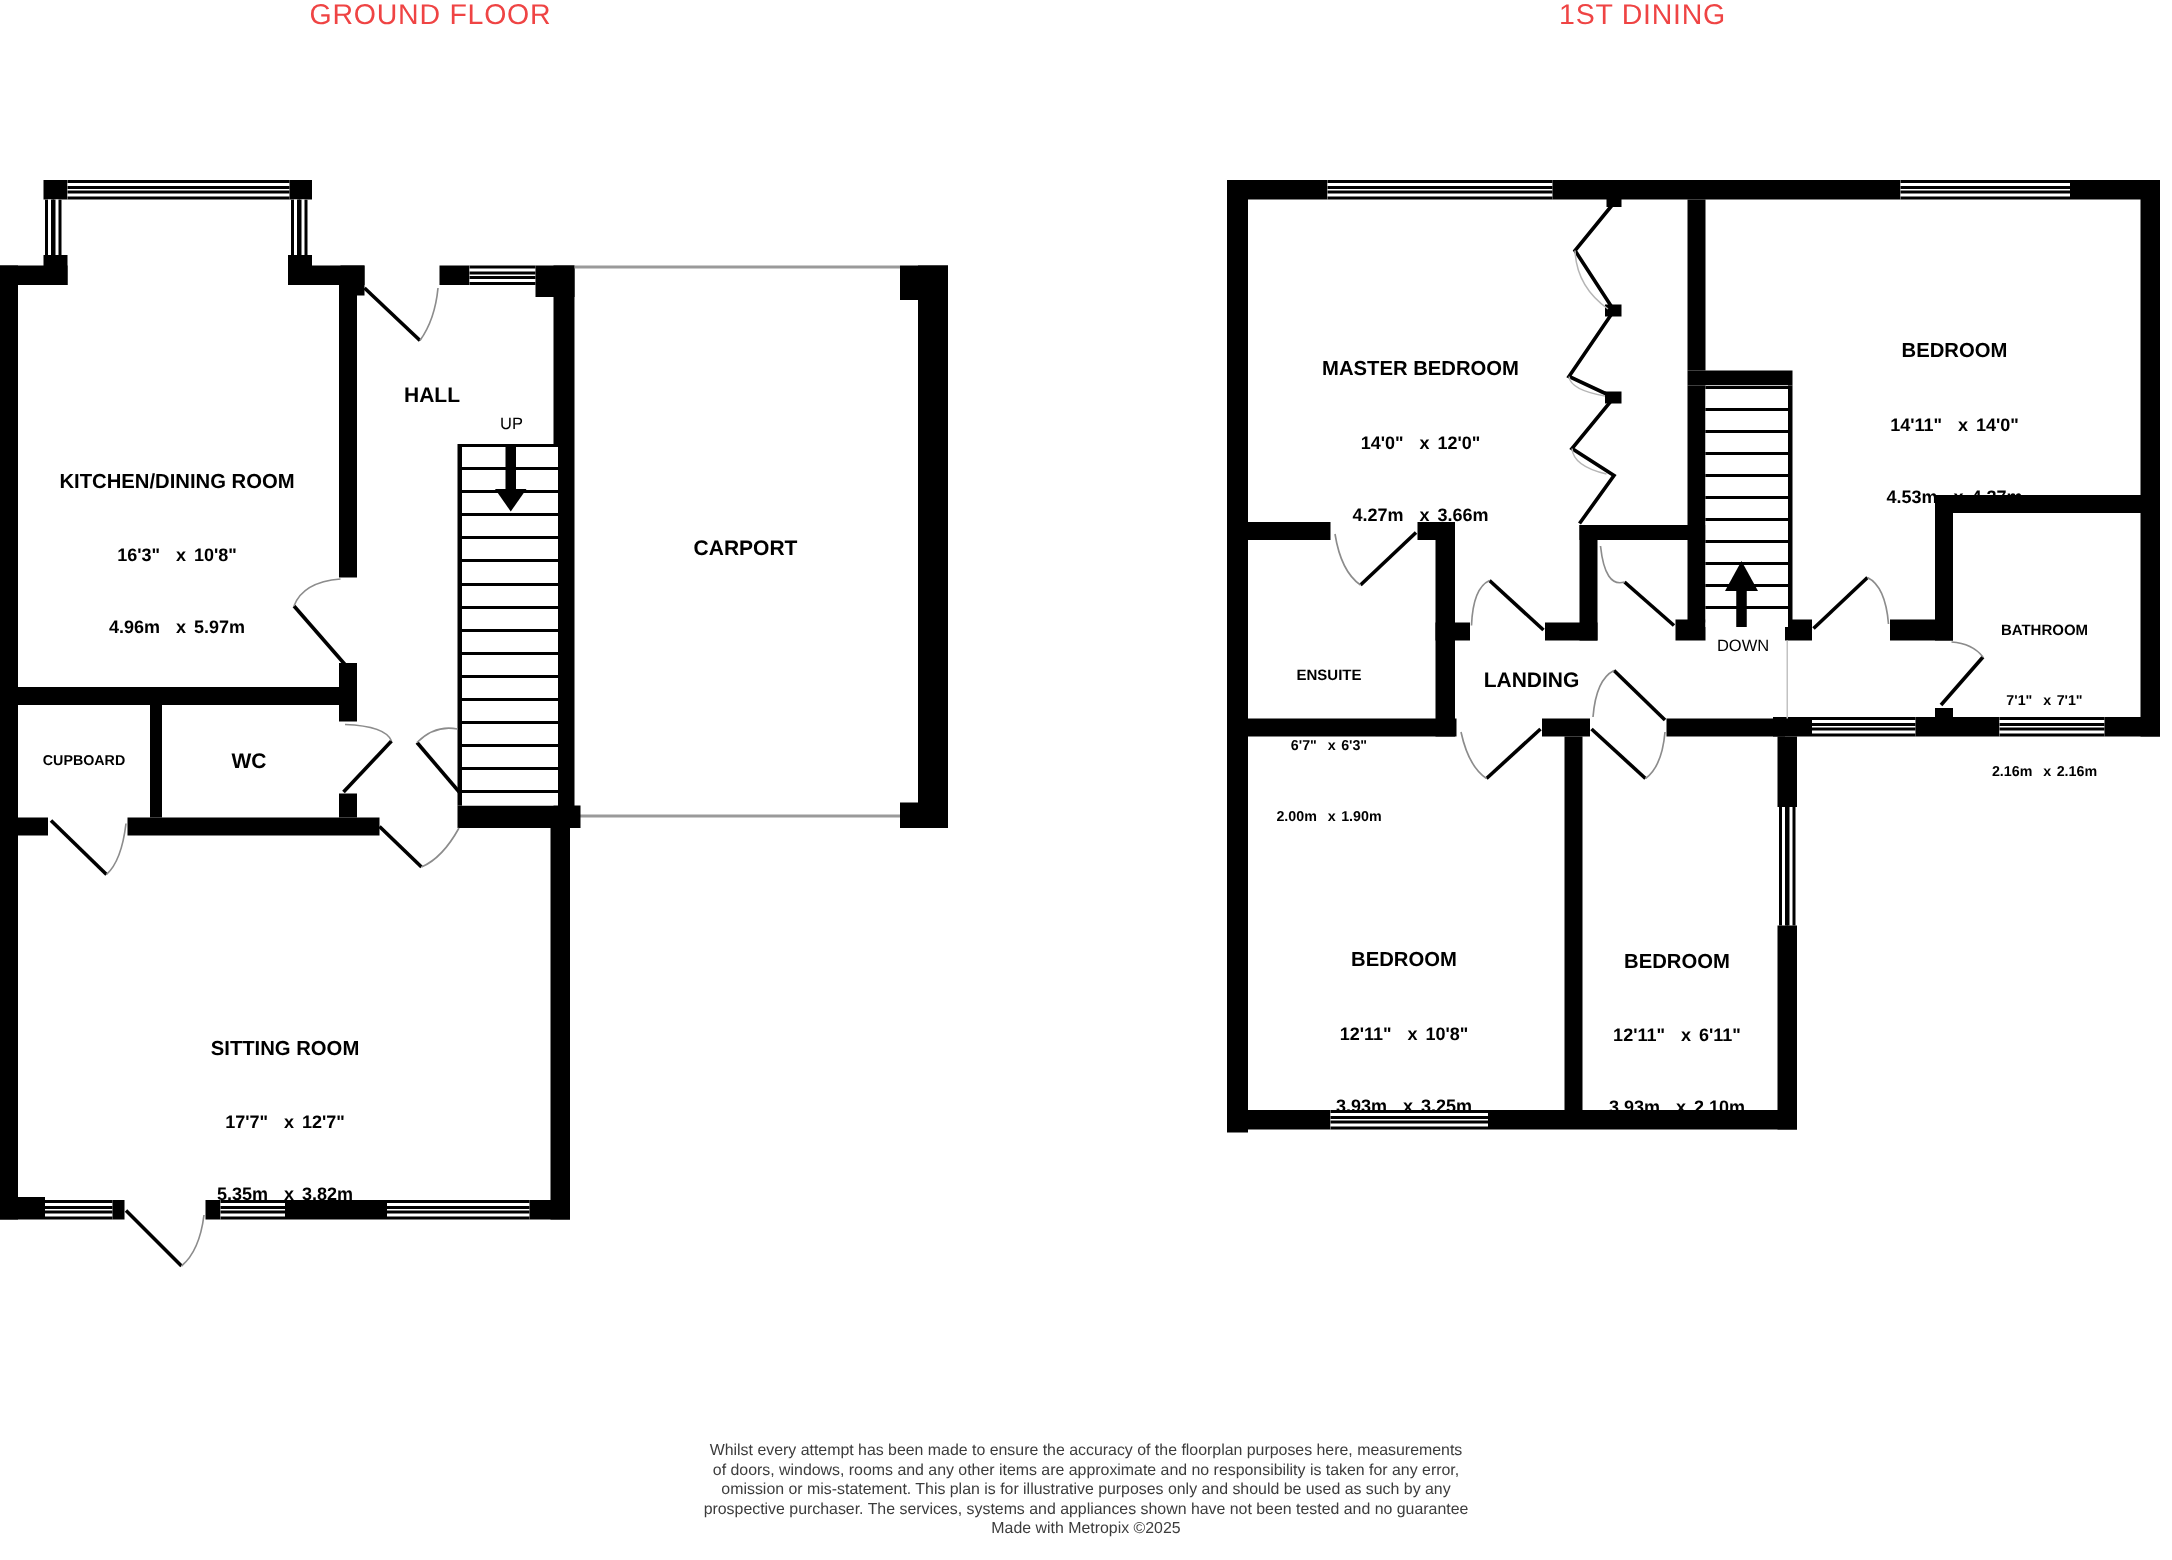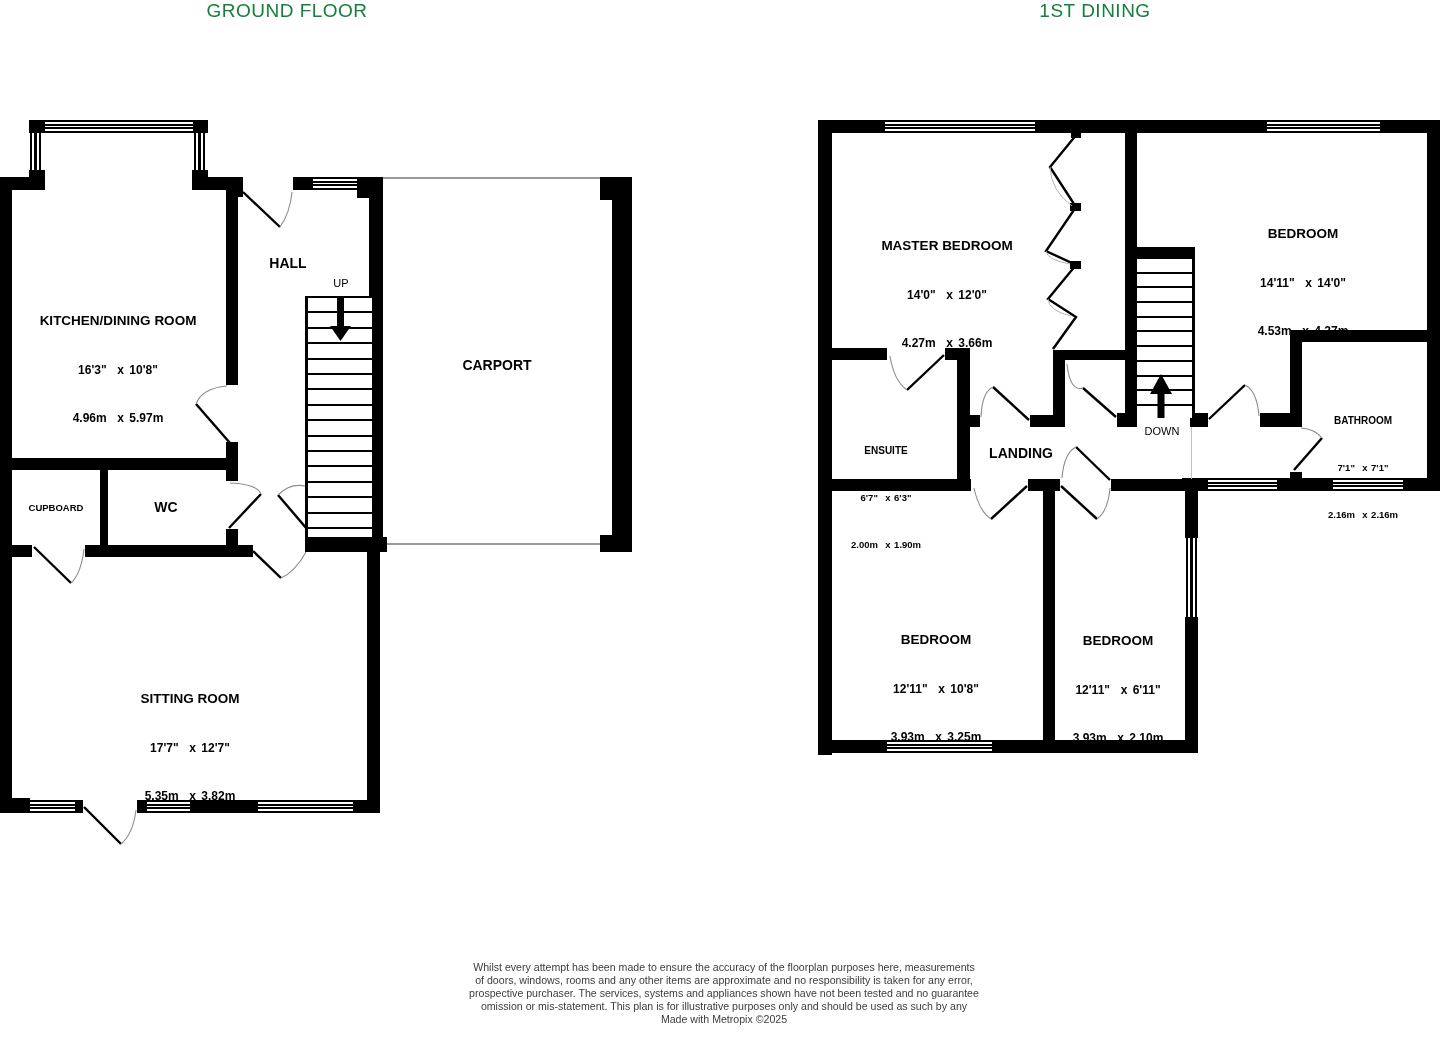--- a/index.html
+++ b/index.html
@@ -16,21 +16,21 @@
   .win-v::before,.win-v::after{content:"";position:absolute;top:0;bottom:0;width:1.4px;background:#000}
   .win-v::before{left:2.4px}
   .win-v::after{right:2.4px}
   .stairs-g{position:absolute;left:305px;top:296px;width:64px;height:241px;
             border-left:3px solid #000;box-sizing:content-box;
             background:repeating-linear-gradient(to bottom,#000 0 2px,#fff 2px 15.4px)}
   .stairs-f{position:absolute;left:1137px;top:257px;width:55px;height:161px;
             border-right:3px solid #000;box-sizing:content-box;
             background:repeating-linear-gradient(to bottom,#000 0 2px,#fff 2px 14.7px)}
   .floor-title{position:absolute;transform:translateX(-50%);font-size:19px;line-height:22px;
-               color:#15803d;letter-spacing:.5px;white-space:pre}
+               color:#ef4444;letter-spacing:.5px;white-space:pre}
   .room-label{position:absolute;transform:translateX(-50%);text-align:center;white-space:pre}
   .nm{font-weight:700;font-size:13.5px;line-height:15px}
   .dm{font-weight:700;font-size:12px;line-height:12px;word-spacing:2px}
   .sm .nm{font-size:10px;line-height:11px}
   .sm .dm{font-size:9.5px;line-height:11px;word-spacing:1px}
   .tag{position:absolute;transform:translateX(-50%);font-weight:700;font-size:14px;white-space:pre}
   .tag-sm{position:absolute;transform:translateX(-50%);font-weight:700;font-size:9.5px;white-space:pre}
   .dir{position:absolute;transform:translateX(-50%);font-weight:400;font-size:11px;white-space:pre}
   .overlay{position:absolute;left:0;top:0;pointer-events:none}
   .disclaimer{position:absolute;left:0;right:0;top:961px;text-align:center;
@@ -257,18 +257,18 @@
   </div>
   <div class="room-label" style="left:1118px;top:597px">
     <div class="nm">BEDROOM</div>
     <div class="dm">12'11"  x 6'11"</div>
     <div class="dm">3.93m  x 2.10m</div>
   </div>
 
   <div class="disclaimer">
     <div>Whilst every attempt has been made to ensure the accuracy of the floorplan purposes here, measurements</div>
     <div>of doors, windows, rooms and any other items are approximate and no responsibility is taken for any error,</div>
+    <div>omission or mis-statement. This plan is for illustrative purposes only and should be used as such by any</div>
     <div>prospective purchaser. The services, systems and appliances shown have not been tested and no guarantee</div>
-    <div>omission or mis-statement. This plan is for illustrative purposes only and should be used as such by any</div>
     <div>Made with Metropix ©2025</div>
   </div>
 
 </div>
 
 </body></html>

